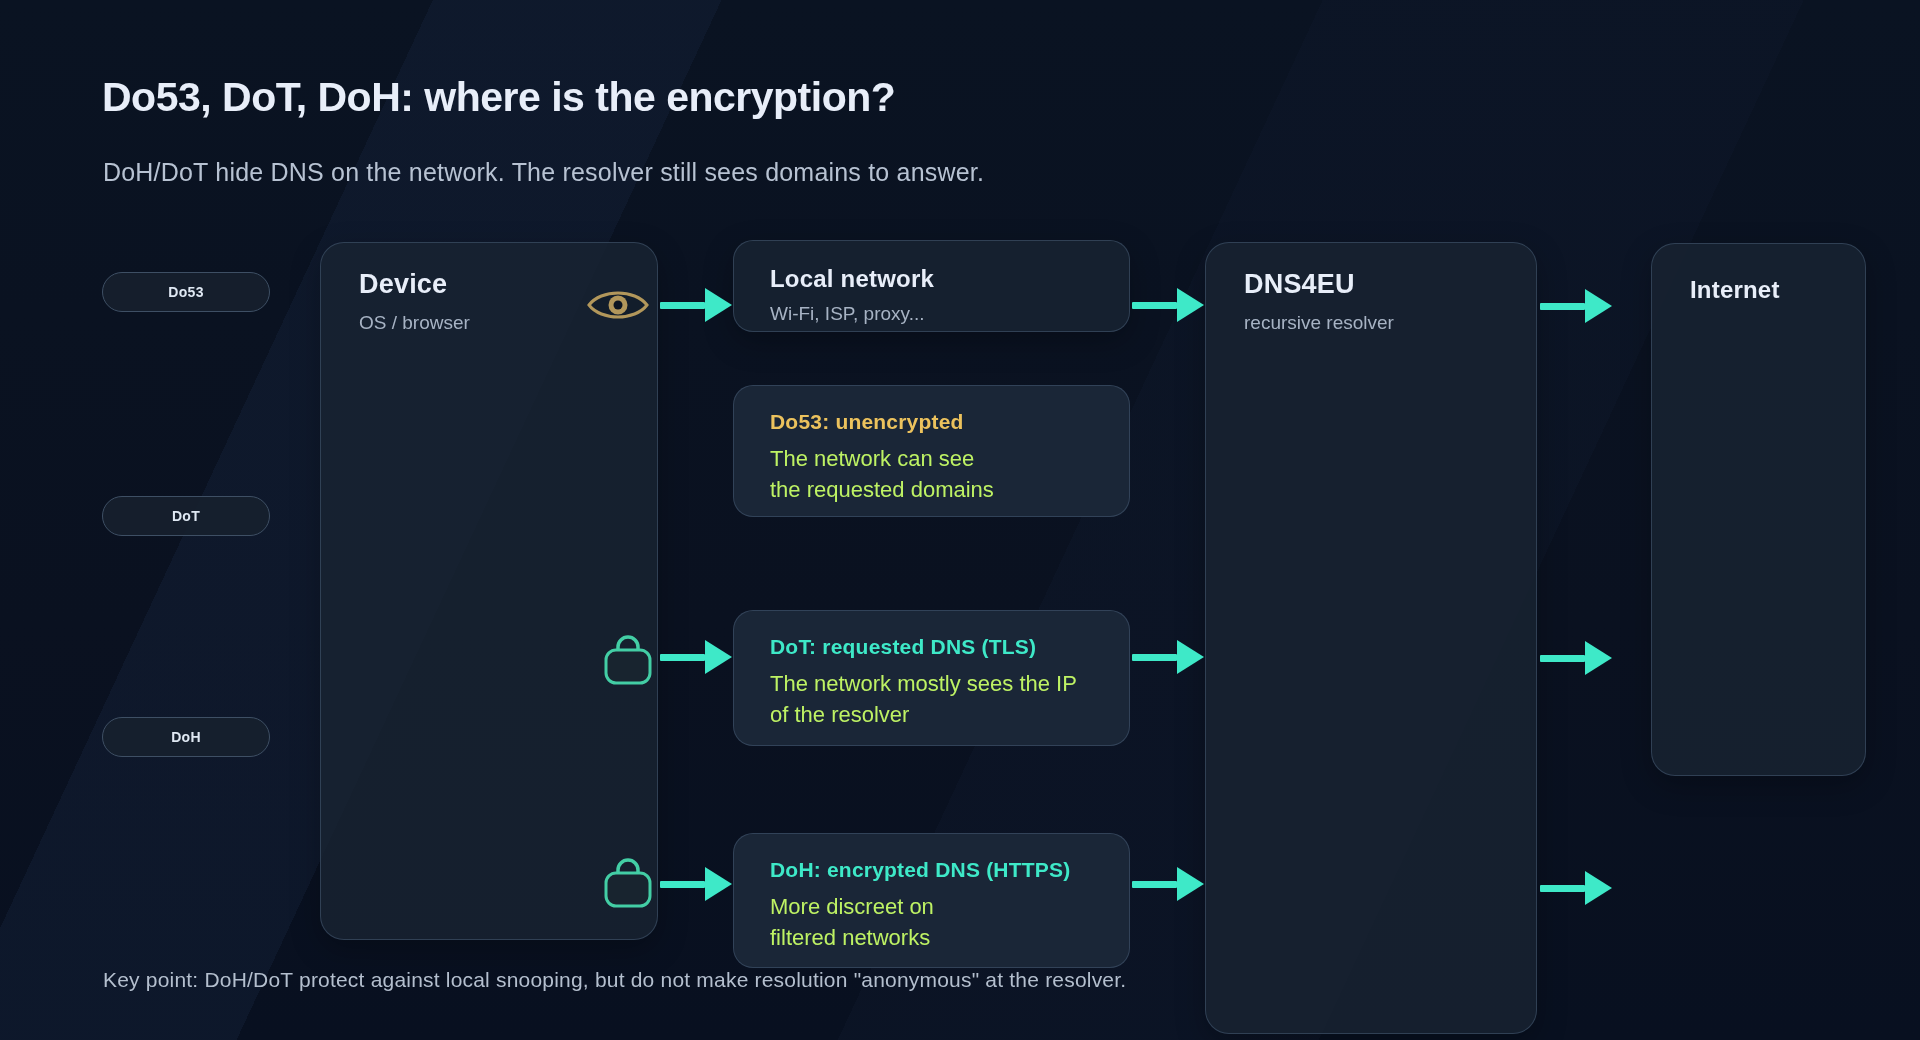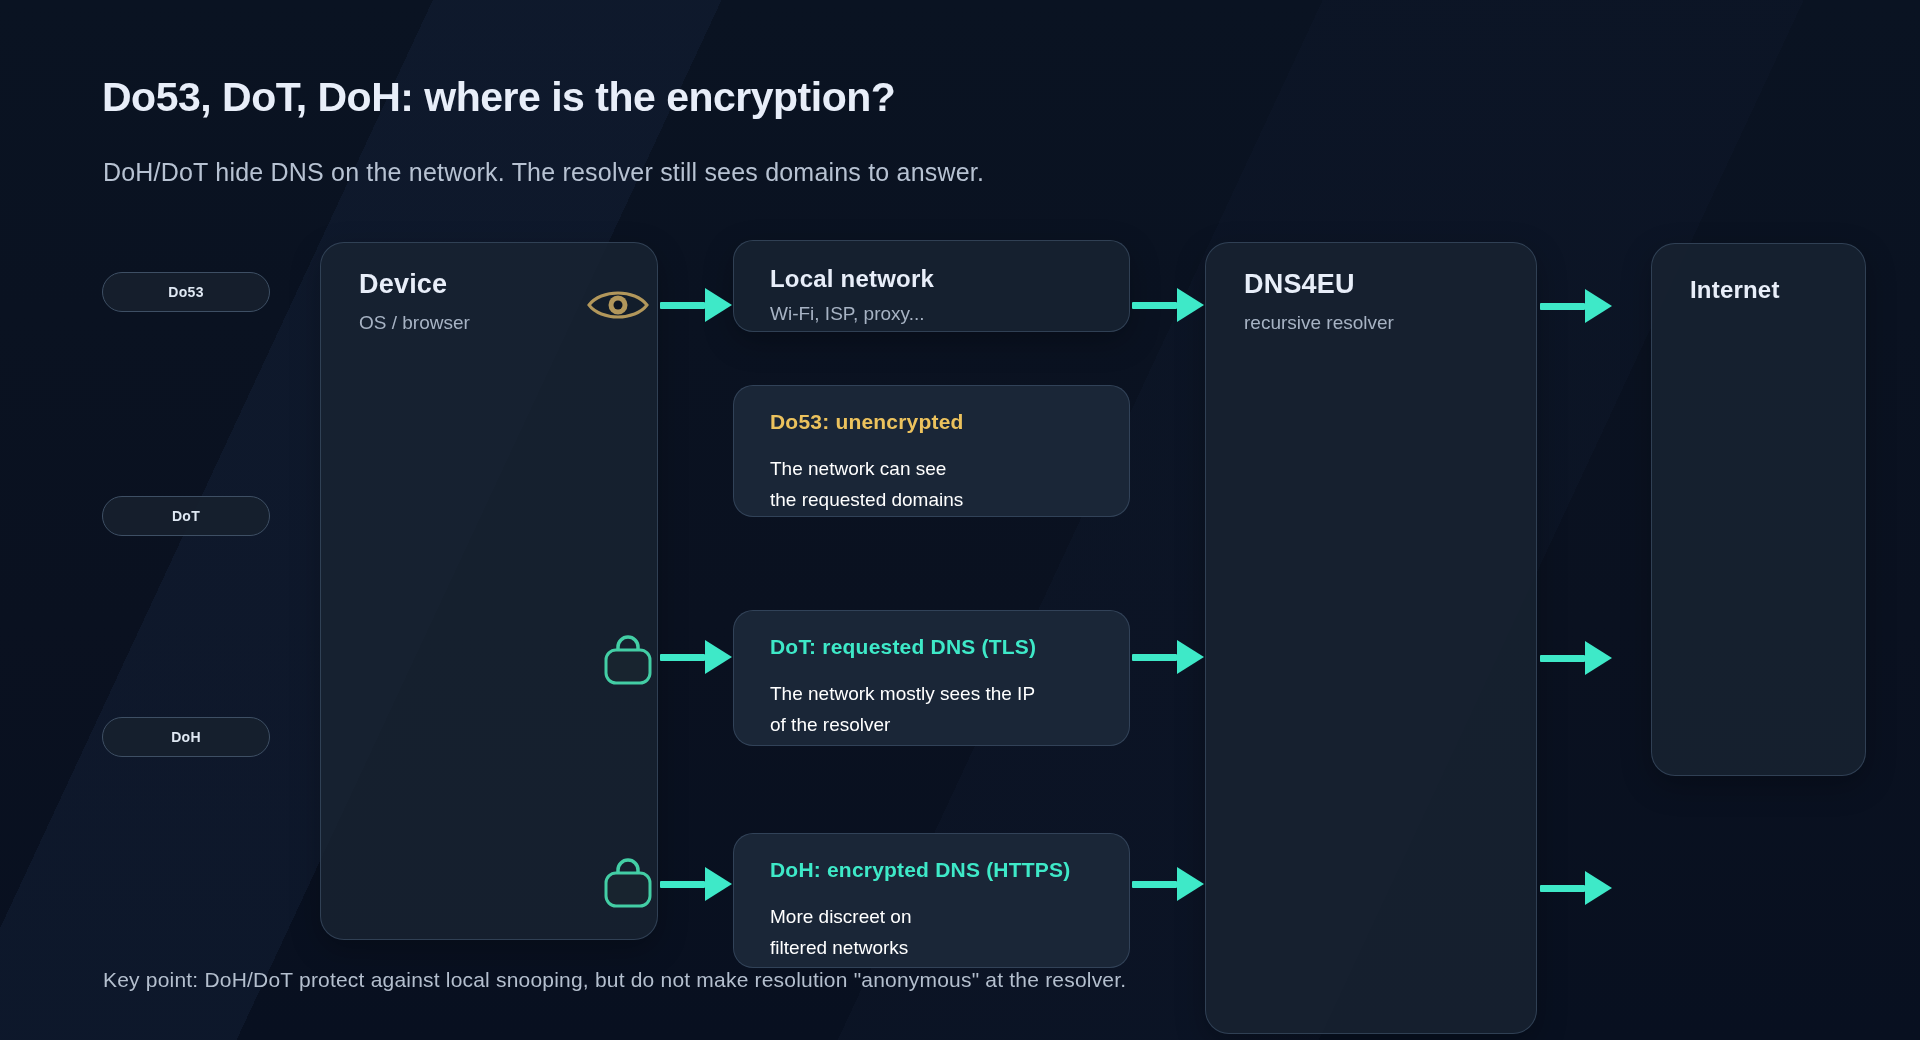--- a/index.html
+++ b/index.html
@@ -41,21 +41,21 @@
   .node-title{margin:0;font-size:27px;font-weight:800;color:#E8EEF9;letter-spacing:0.2px;}
   .node-sub{margin:12px 0 0 0;font-size:19px;color:#A7B3C4;}
   .mid-title{font-size:24px;}
   .flow-card{
     position:absolute;left:733px;width:397px;box-sizing:border-box;border-radius:20px;
     background:rgba(29,41,58,.88);
     border:1px solid rgba(120,150,184,.26);
     padding:24px 36px;
   }
   .flow-card h3{margin:0;font-size:21px;font-weight:800;letter-spacing:0.2px;}
-  .flow-card p{margin:19px 0 0 0;font-size:19px;line-height:31px;color:#ffffff;}
+  .flow-card p{margin:9px 0 0 0;font-size:22px;line-height:31px;color:#bef264;}
   .arrow{position:absolute;height:34px;display:flex;align-items:center;}
   .arrow .shaft{width:45px;height:7px;background:#3EE9C8;border-radius:1px;}
   .arrow .head{width:0;height:0;border-left:27px solid #3EE9C8;border-top:17px solid transparent;border-bottom:17px solid transparent;}
   .icon{position:absolute;}
   .footnote{
     position:absolute;left:103px;top:968px;margin:0;
     font-size:21px;color:#B4BFCE;letter-spacing:0.2px;
   }
 </style>
 </head>

